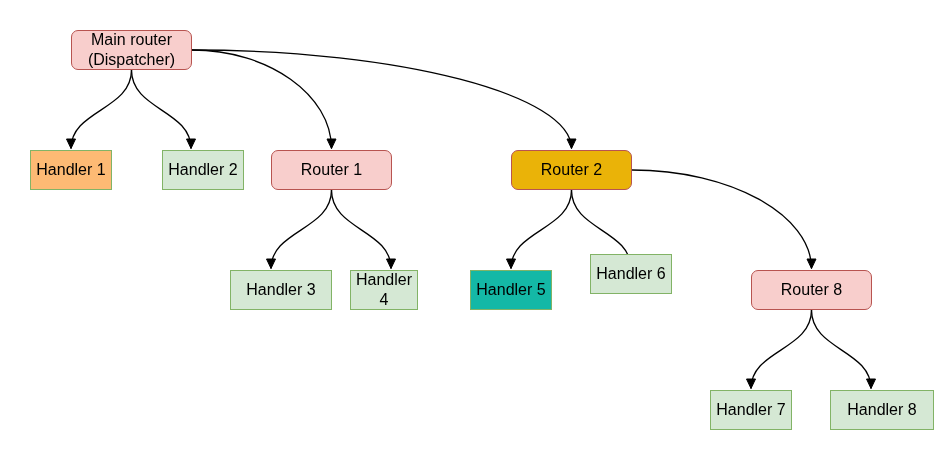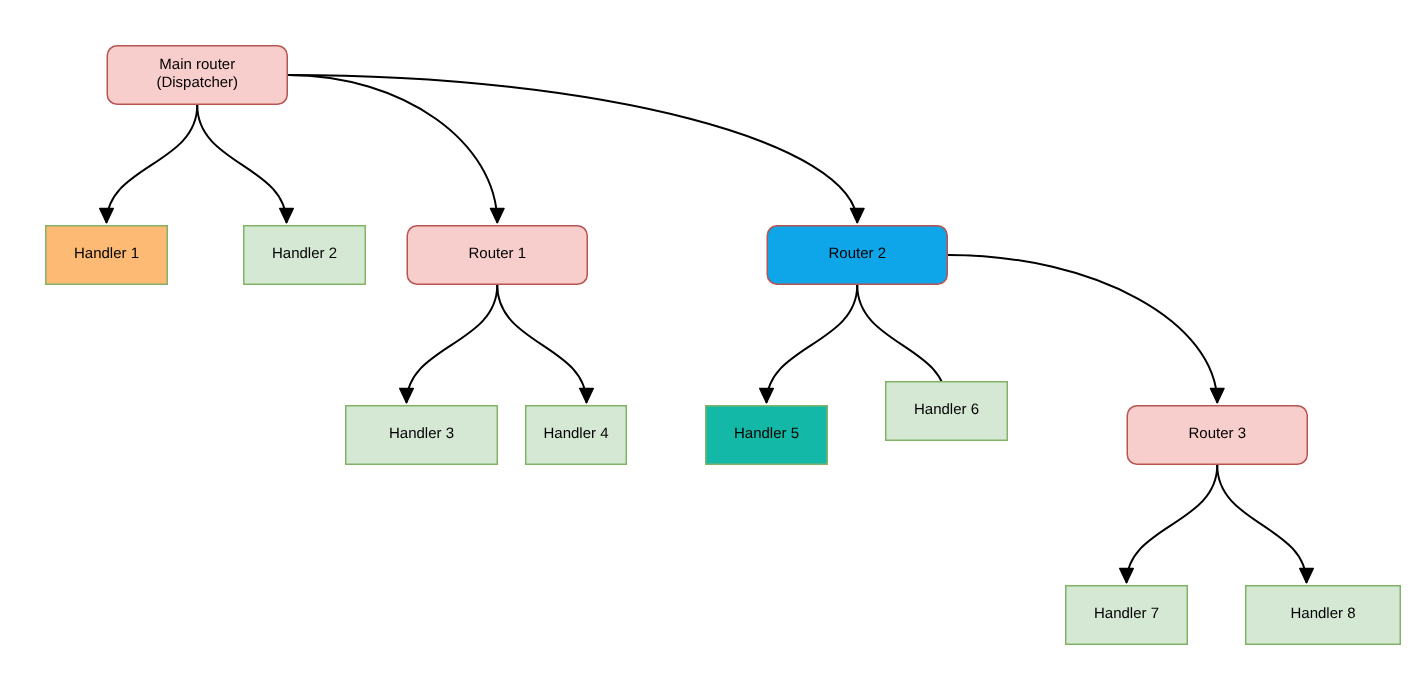--- a/index.html
+++ b/index.html
@@ -23,21 +23,21 @@
     height: 461px;
     pointer-events: none;
   }
   .node {
     position: absolute;
     box-sizing: border-box;
     display: flex;
     align-items: center;
     justify-content: center;
     text-align: center;
-    font-size: 10px;
+    font-size: 16px;
     line-height: 1.25;
     color: #000000;
   }
   .node .node-label {
     white-space: pre-line;
     padding: 2px 4px;
   }
   .node.router {
     border-radius: 7px;
   }
@@ -76,37 +76,37 @@
       </div>
       <div class="node handler" style="left: 30px; top: 150px; width: 82px; height: 40px; background: #fdba74; border: 1.3px solid rgb(130, 179, 102); color: rgb(0, 0, 0);">
         <span class="node-label">Handler 1</span>
       </div>
       <div class="node handler" style="left: 162px; top: 150px; width: 82px; height: 40px; background: rgb(213, 232, 212); border: 1.3px solid rgb(130, 179, 102); color: rgb(0, 0, 0);">
         <span class="node-label">Handler 2</span>
       </div>
       <div class="node router" style="left: 271px; top: 150px; width: 121px; height: 40px; background: rgb(248, 206, 204); border: 1.3px solid rgb(184, 84, 80); color: rgb(0, 0, 0);">
         <span class="node-label">Router 1</span>
       </div>
-      <div class="node router" style="left: 511px; top: 150px; width: 121px; height: 40px; background: #0ea5e9; border: 1.3px solid rgb(184, 84, 80); color: rgb(0, 0, 0);">
+      <div class="node router" style="left: 511px; top: 150px; width: 121px; height: 40px; background: #eab308; border: 1.3px solid rgb(184, 84, 80); color: rgb(0, 0, 0);">
         <span class="node-label">Router 2</span>
       </div>
       <div class="node handler" style="left: 230px; top: 270px; width: 102px; height: 40px; background: rgb(213, 232, 212); border: 1.3px solid rgb(130, 179, 102); color: rgb(0, 0, 0);">
         <span class="node-label">Handler 3</span>
       </div>
       <div class="node handler" style="left: 350px; top: 270px; width: 68px; height: 40px; background: rgb(213, 232, 212); border: 1.3px solid rgb(130, 179, 102); color: rgb(0, 0, 0);">
         <span class="node-label">Handler 4</span>
       </div>
       <div class="node handler" style="left: 470px; top: 270px; width: 82px; height: 40px; background: #14b8a6; border: 1.3px solid rgb(130, 179, 102); color: rgb(0, 0, 0); align-items: center;">
         <span class="node-label">Handler 5</span>
       </div>
       <div class="node handler" style="left: 590px; top: 254px; width: 82px; height: 40px; background: rgb(213, 232, 212); border: 1.3px solid rgb(130, 179, 102); color: rgb(0, 0, 0);">
         <span class="node-label">Handler 6</span>
       </div>
       <div class="node router" style="left: 751px; top: 270px; width: 121px; height: 40px; background: rgb(248, 206, 204); border: 1.3px solid rgb(184, 84, 80); color: rgb(0, 0, 0);">
-        <span class="node-label">Router 3</span>
+        <span class="node-label">Router 8</span>
       </div>
       <div class="node handler" style="left: 710px; top: 390px; width: 82px; height: 40px; background: rgb(213, 232, 212); border: 1.3px solid rgb(130, 179, 102); color: rgb(0, 0, 0);">
         <span class="node-label">Handler 7</span>
       </div>
       <div class="node handler" style="left: 830px; top: 390px; width: 104px; height: 40px; background: rgb(213, 232, 212); border: 1.3px solid rgb(130, 179, 102); color: rgb(0, 0, 0);">
         <span class="node-label">Handler 8</span>
       </div>
     </div>
 </div>
 

